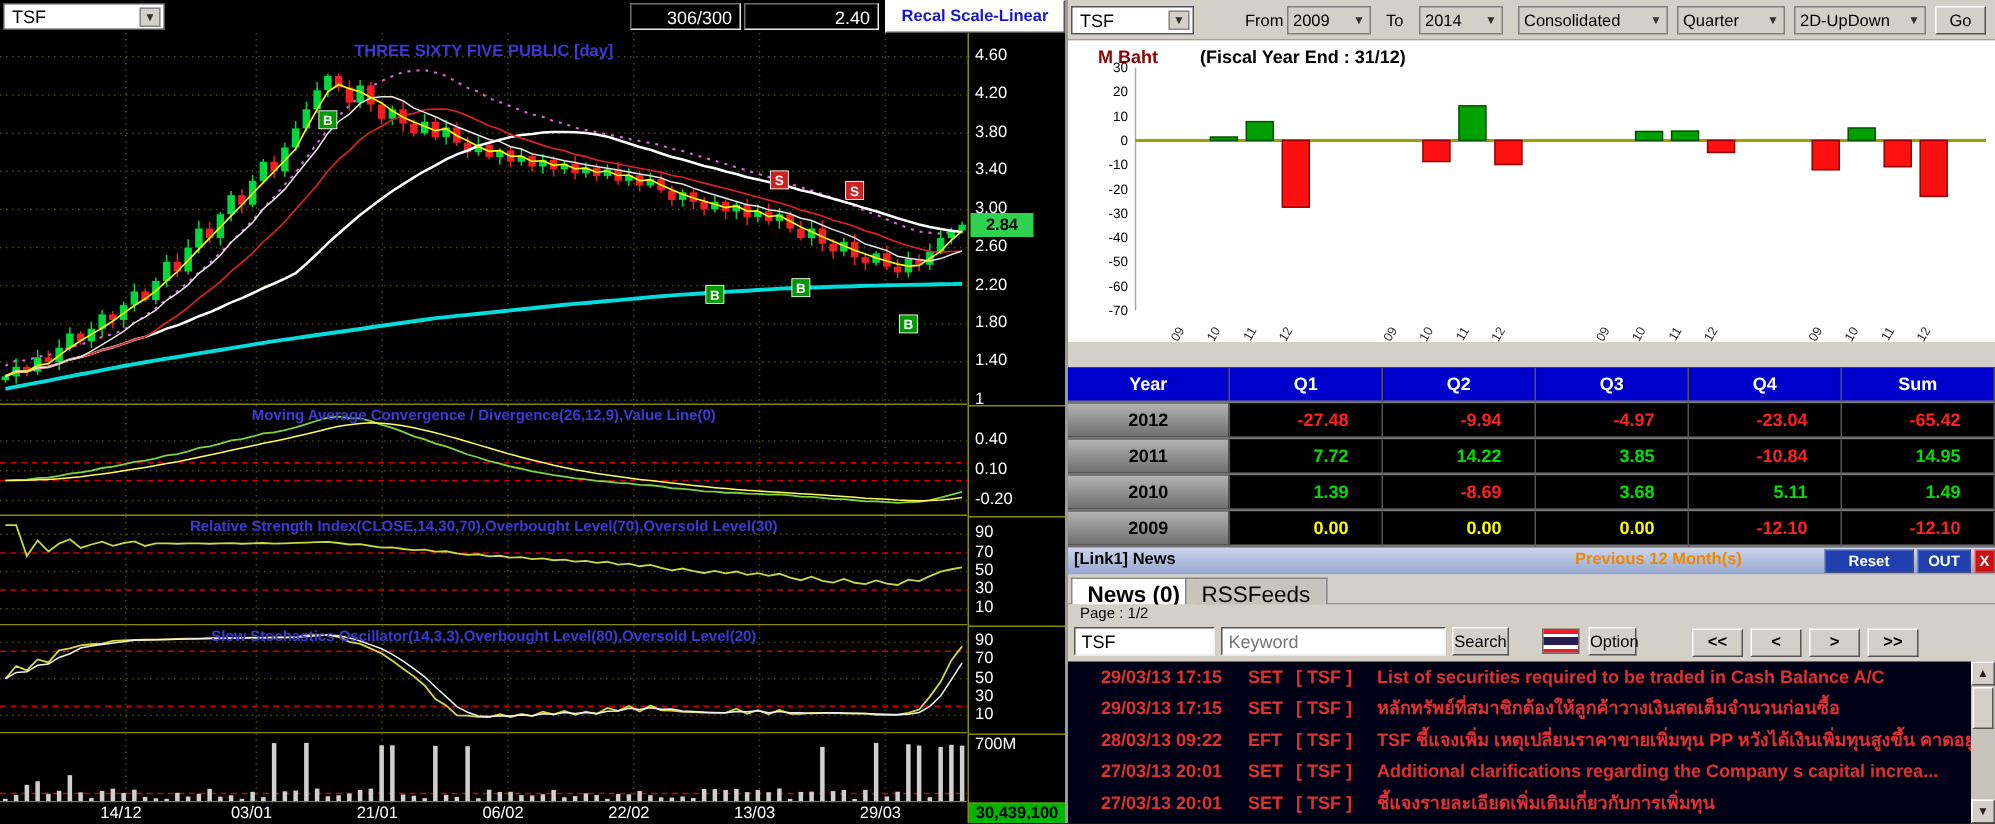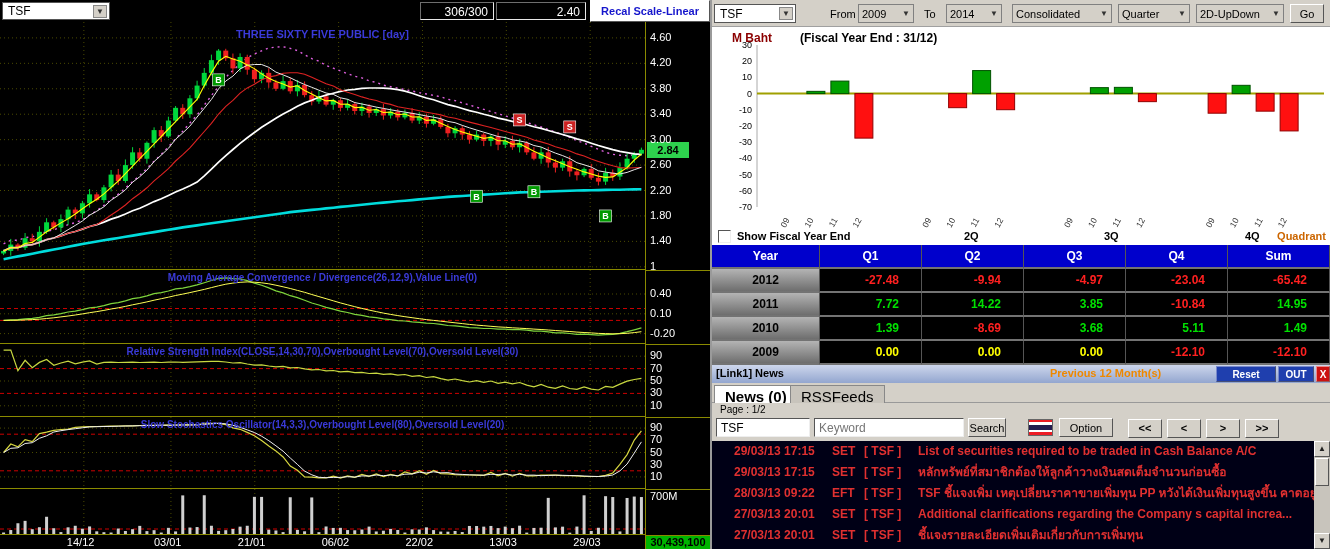--- a/index.html
+++ b/index.html
@@ -76,21 +76,21 @@
   .tab.active { background:#fff; font-weight:bold; }
   #tab-news { left:2px; } #tab-rss { left:78px; }
 
   #page-row { position:absolute; left:0; top:403px; width:618px; height:13px; background:#d4d0c8; font-size:10px; color:#000; padding:1px 0 0 8px; }
   #search-row { position:absolute; left:0; top:416px; width:618px; height:25px; background:#d4d0c8; }
   #news-sym { position:absolute; left:4px; top:2px; width:94px; height:19px; border:1px solid; border-color:#555 #eee #eee #555; font-size:12px; padding-left:4px; font-family:"Liberation Sans",sans-serif; }
   #news-kw { position:absolute; left:102px; top:2px; width:150px; height:19px; border:1px solid; border-color:#555 #eee #eee #555; font-size:12px; padding-left:4px; font-family:"Liberation Sans",sans-serif; }
   .b3d { background:#d4d0c8; border:1px solid; border-color:#fff #555 #555 #fff; font-size:11px; color:#000; cursor:pointer; font-family:"Liberation Sans",sans-serif; }
   #search-btn { position:absolute; left:256px; top:2px; width:38px; height:19px; }
   #flag { position:absolute; left:316px; top:3px; width:25px; height:17px; border:1px solid #666; background:linear-gradient(180deg,#ed1c24 0 16.6%,#fff 16.6% 33.3%,#241d4f 33.3% 66.6%,#fff 66.6% 83.3%,#ed1c24 83.3% 100%); cursor:pointer; }
-  #option-btn { position:absolute; left:347px; top:2px; width:54px; height:19px; }
+  #option-btn { position:absolute; left:347px; top:2px; width:32px; height:19px; }
   #nav-btns { position:absolute; left:416px; top:2px; }
   .navb { width:34px; height:19px; margin-right:5px; font-weight:bold; }
 
   #news-list { position:absolute; left:0; top:441px; width:618px; height:108px; background:#000016; overflow:hidden; }
   .nrow { height:21px; line-height:21px; white-space:nowrap; overflow:hidden; color:#e03030; font-size:12px; font-weight:bold; padding-left:22px; cursor:pointer; }
   .ndate { display:inline-block; width:98px; }
   .nsrc { display:inline-block; width:32px; }
   .nsym { display:inline-block; width:54px; }
 
   #news-scrollbar { position:absolute; right:0; top:441px; width:16px; height:108px; background:#c8c4bc; }
@@ -631,26 +631,20 @@
           <text x="503.125" y="181" font-size="8.5" fill="#333" text-anchor="end" transform="rotate(-60 503.125 181)">09</text>
           <rect x="520.125" y="46.321799999999996" width="18" height="8.278200000000002" fill="#00a000" stroke="#005000"></rect>
           <text x="527.125" y="181" font-size="8.5" fill="#333" text-anchor="end" transform="rotate(-60 527.125 181)">10</text>
           <rect x="544.125" y="54.6" width="18" height="17.5608" fill="#ff1010" stroke="#900000"></rect>
           <text x="551.125" y="181" font-size="8.5" fill="#333" text-anchor="end" transform="rotate(-60 551.125 181)">11</text>
           <rect x="568.125" y="54.6" width="18" height="37.3248" fill="#ff1010" stroke="#900000"></rect>
           <text x="575.125" y="181" font-size="8.5" fill="#333" text-anchor="end" transform="rotate(-60 575.125 181)">12</text>
         </svg>
     </div>
 
-    <div id="fiscal-row">
-      <span class="cb"></span>
-      <span id="show-fiscal-label">Show Fiscal Year End</span>
-      <span id="quarter-labels"><span class="qlbl" style="left: 252px;">2Q</span><span class="qlbl" style="left: 392px;">3Q</span><span class="qlbl" style="left: 533px;">4Q</span></span>
-      <span id="quadrant">Quadrant</span>
-    </div>
 
     <div id="qtable">
         <div class="trow thead">
           <div class="tcell c-year">Year</div>
           <div class="tcell c-q">Q1</div>
           <div class="tcell c-q">Q2</div>
           <div class="tcell c-q">Q3</div>
           <div class="tcell c-q">Q4</div>
           <div class="tcell c-q">Sum</div>
         </div>

